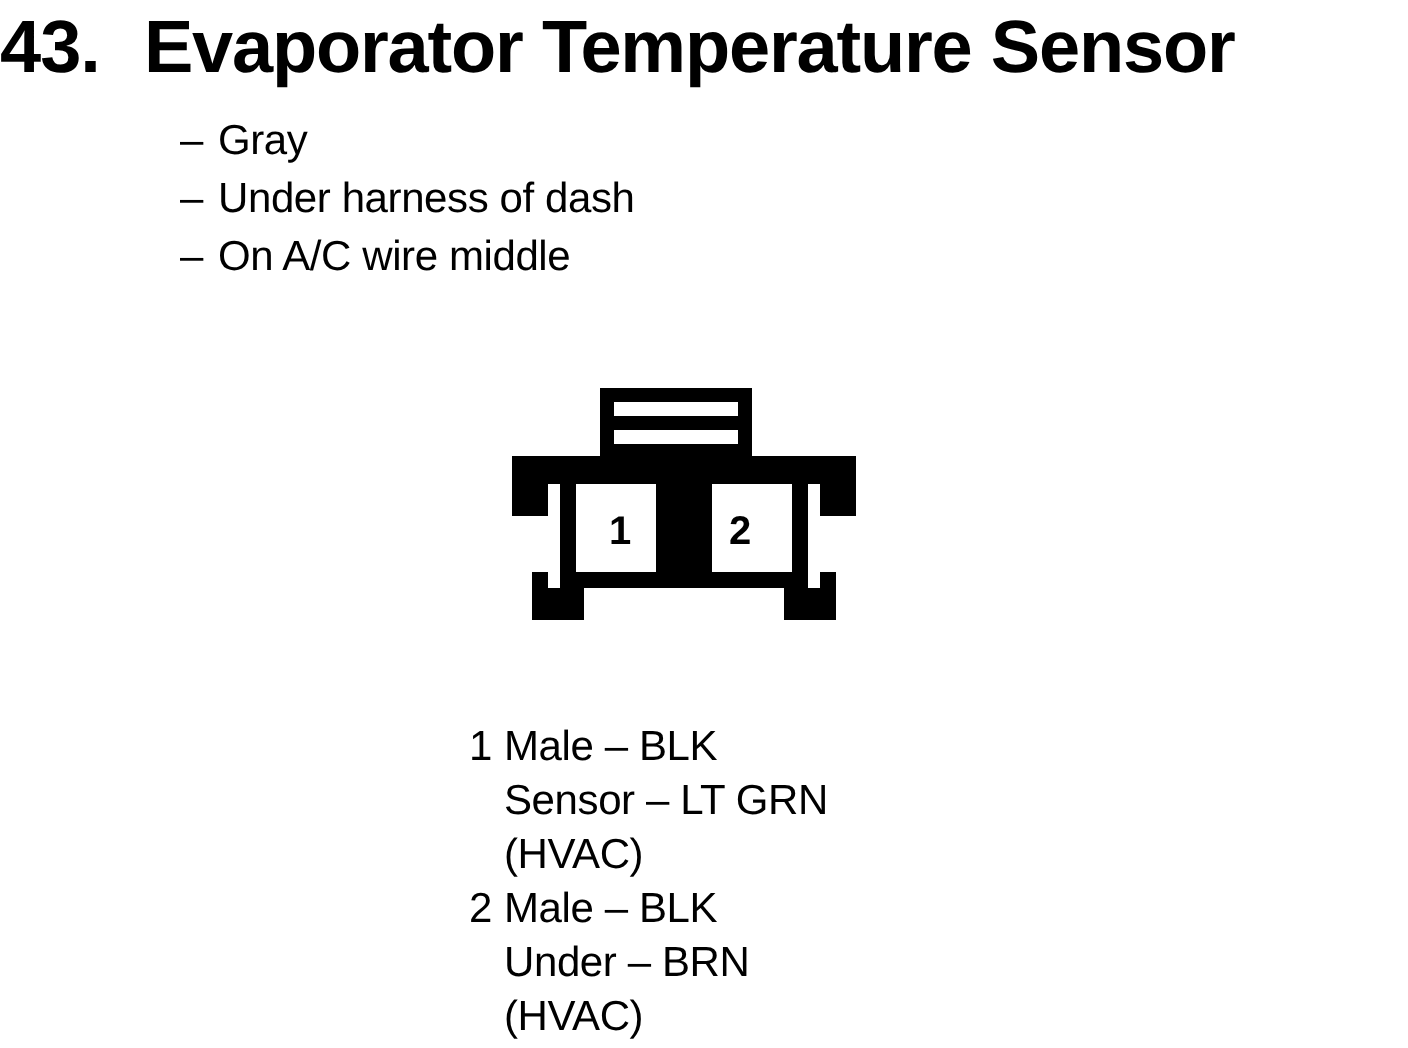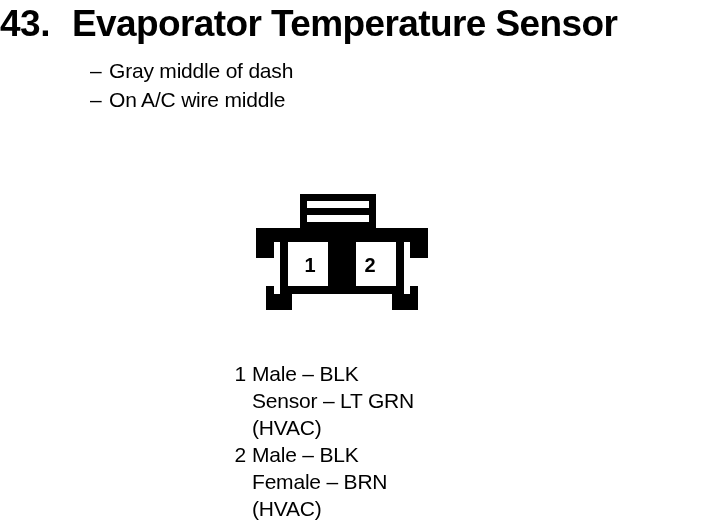--- a/index.html
+++ b/index.html
@@ -110,21 +110,24 @@
 <body>
 
 <div id="page">
 
   <div class="heading">
     <span class="heading-number">43.</span><span class="heading-title">Evaporator Temperature Sensor</span>
   </div>
 
   <div class="bullets">
     <div class="bullet-line">
-      <span class="bullet-dash">–</span><span>Gray middle of dash</span>
+      <span class="bullet-dash">–</span><span>Gray</span>
+    </div>
+    <div class="bullet-line">
+      <span class="bullet-dash">–</span><span>Under harness of dash</span>
     </div>
     <div class="bullet-line">
       <span class="bullet-dash">–</span><span>On A/C wire middle</span>
     </div>
   </div>
 
   <div class="connector-wrap">
     <svg class="connector-svg" width="180" height="125" viewBox="0 0 180 125">
 
       <path d="M 48 4 H 124 V 40 H 48 Z" fill="#000000"></path>
@@ -186,21 +189,21 @@
       <div class="legend-row">
         <span>(HVAC)</span>
       </div>
     </div>
 
     <div class="legend-group">
       <div class="legend-row">
         <span class="pin-label">2</span><span>Male – BLK</span>
       </div>
       <div class="legend-row">
-        <span>Female – BRN</span>
+        <span>Under – BRN</span>
       </div>
       <div class="legend-row">
         <span>(HVAC)</span>
       </div>
     </div>
 
   </div>
 
 </div>
 

